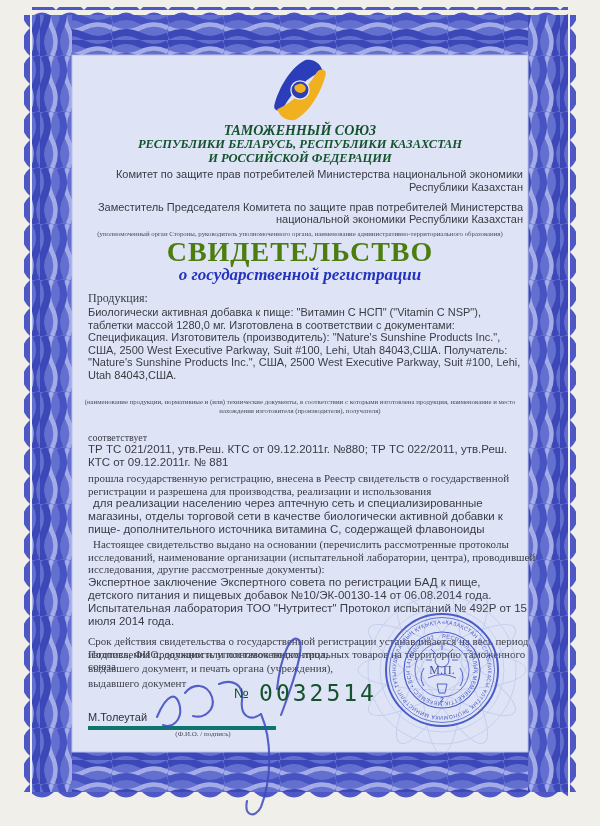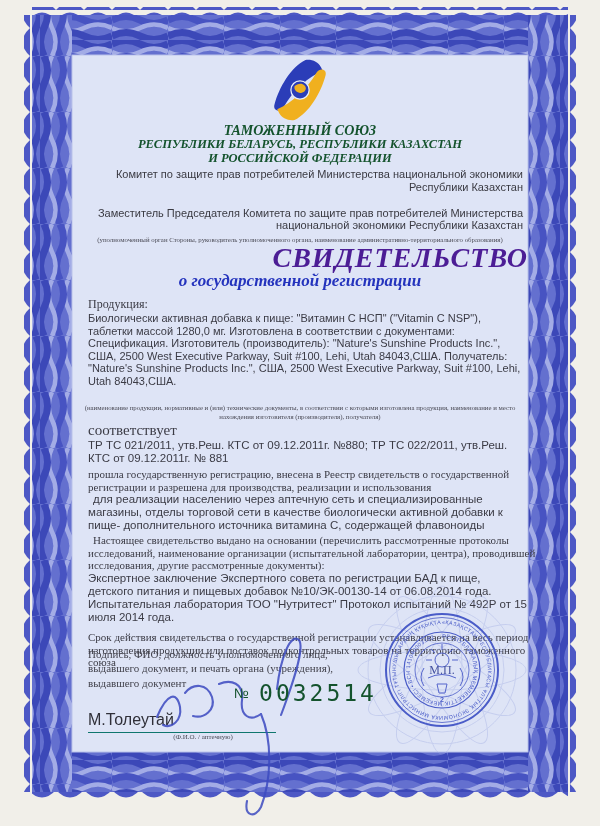--- a/index.html
+++ b/index.html
@@ -12,40 +12,40 @@
   .emblem{display:block;margin:4px auto 0 auto;}
   .union{ text-align:center;color:#14532d;font-family:"Liberation Serif",serif;
           font-style:italic;font-weight:bold;}
   .union-l1{font-size:14px;line-height:1.1;margin-top:2px;}
   .union-l2,.union-l3{font-size:12.5px;line-height:1.08;}
   .authority{margin:3px auto 0 auto;max-width:446px;text-align:right;
              font-size:11px;line-height:1.12;color:#3a3a42;}
   .fine{ text-align:center;font-family:"Liberation Serif",serif;font-size:6.8px;
          color:#4a4a55;white-space:nowrap;letter-spacing:0px;}
   .fine1{margin-top:4px;}
-  .cert-title{ text-align:right;color:#4c1d95;font-family:"Liberation Serif",serif;
-               font-style:italic;font-weight:bold;font-size:28px;line-height:1.0;
+  .cert-title{ text-align:center;color:#4d7c0f;font-family:"Liberation Serif",serif;
+               font-weight:bold;font-size:28px;line-height:1.0;
                letter-spacing:1px;margin-top:1px;}
   .cert-sub{ text-align:center;color:#2433bd;font-family:"Liberation Serif",serif;
              font-style:italic;font-weight:bold;font-size:17px;line-height:1.05;}
   .numline{ text-align:center;font-size:11.5px;color:#34343c;margin-top:4px;}
   .numline .sp{display:inline-block;width:12px;}
   .block{margin:0 0 0 16px;width:440px;font-size:11px;line-height:1.13;}
   .prod-label{font-family:"Liberation Serif",serif;font-size:12px;margin:8px 12px 0 16px;}
   .note2{margin-top:17px;text-align:center;white-space:normal;line-height:1.25;
          max-width:452px;margin-left:auto;margin-right:auto;}
-  .sootv{font-family:"Liberation Serif",serif;font-size:15px;margin:1px 0 0 16px;}
+  .sootv{font-family:"Liberation Serif",serif;font-size:10px;margin:17px 0 0 16px;}
   .serifp{font-family:"Liberation Serif",serif;font-size:11px;line-height:1.15;
           margin:0 0 0 16px;width:448px;}
   .mt2{margin-top:2px;} .mt3{margin-top:3px;} .mt7{margin-top:7px;}
   .indent{text-indent:5px;}
   .sig-block{position:absolute;left:16px;top:592px;width:250px;}
   .sig-note{font-family:"Liberation Serif",serif;font-size:11px;line-height:1.3;color:#43434d;}
-  .sig-row{margin-top:21px;width:188px;border-bottom:1px solid #0f766e;
-           font-size:16px;color:#2f2f38;padding-bottom:3px;}
+  .sig-row{margin-top:21px;width:188px;border-bottom:4px solid #0f766e;
+           font-size:11px;color:#2f2f38;padding-bottom:3px;}
   .sig-caption{width:170px;margin-left:30px;text-align:center;
                font-family:"Liberation Serif",serif;font-size:7px;color:#4a4a55;}
   .scrawl{position:absolute;left:60px;top:566px;}
   .seal{position:absolute;left:272px;top:517px;}
   .serial{position:absolute;left:162px;top:625px;color:#14532d;}
   .serial .no{font-size:14px;vertical-align:3px;margin-right:10px;}
   .serial .digits{font-family:"DejaVu Sans Mono","Liberation Mono",monospace;
                   font-size:23px;letter-spacing:3px;}
 </style>
 </head>
@@ -102,21 +102,21 @@
       <path d="M44,67 C37,68 30,65 27,59 L25,55 C40,49 58,33 68,15 C72,9 80,11 78,18 C73,37 60,59 44,67 Z" fill="#f0b01f"></path>
       <circle cx="50" cy="34" r="10" fill="#2b3db8" stroke="#e8edf8" stroke-width="1.4"></circle>
       <path d="M44,30 c3,-3 8,-4 11,-1 c3,3 1,7 -3,8 c-4,1 -9,-2 -8,-7 z" fill="#f0b01f"></path>
     </svg>
 
     <div class="union union-l1">ТАМОЖЕННЫЙ СОЮЗ</div>
     <div class="union union-l2">РЕСПУБЛИКИ БЕЛАРУСЬ, РЕСПУБЛИКИ КАЗАХСТАН</div>
     <div class="union union-l3">И РОССИЙСКОЙ ФЕДЕРАЦИИ</div>
 
     <div class="authority">Комитет по защите прав потребителей Министерства национальной экономики Республики Казахстан</div>
-    <div class="authority" style="margin-top:14px">Заместитель Председателя Комитета по защите прав потребителей Министерства национальной экономики Республики Казахстан</div>
+    <div class="authority" style="margin-top:8px">Заместитель Председателя Комитета по защите прав потребителей Министерства национальной экономики Республики Казахстан</div>
     <div class="fine fine1">(уполномоченный орган Стороны, руководитель уполномоченного органа, наименование административно-территориального образования)</div>
 
     <div class="cert-title">СВИДЕТЕЛЬСТВО</div>
     <div class="cert-sub">о государственной регистрации</div>
 
 
     <div class="prod-label">Продукция:</div>
     <div class="block">Биологически активная добавка к пище: "Витамин С НСП" ("Vitamin C NSP"), таблетки массой 1280,0 мг. Изготовлена в соответствии с документами: Спецификация. Изготовитель (производитель): "Nature's Sunshine Products Inc.", США, 2500 West Executive Parkway, Suit #100, Lehi, Utah 84043,США.  Получатель: "Nature's Sunshine Products Inc.", США, 2500 West Executive Parkway, Suit #100, Lehi, Utah 84043,США.</div>
     <div class="fine note2">(наименование продукции, нормативные и (или) технические документы, в соответствии с которыми изготовлена продукция, наименование и место нахождения изготовителя (производителя), получателя)</div>
 
@@ -129,21 +129,21 @@
     <div class="block" style="font-size:11.5px">Экспертное заключение Экспертного совета по регистрации БАД к пище, детского питания и пищевых добавок №10/ЭК-00130-14 от 06.08.2014 года. Испытательная лаборатория ТОО "Нутритест" Протокол испытаний № 492Р от 15 июля 2014 года.</div>
     <div class="serifp mt7">Срок действия свидетельства о государственной регистрации устанавливается на весь период изготовления продукции или поставок подконтрольных товаров на территорию таможенного союза</div>
 
     <div class="sig-block">
       <div class="sig-note">Подпись, ФИО,  должность уполномоченного лица,</div>
       <div class="sig-note">выдавшего документ, и печать органа (учреждения),</div>
       <div class="sig-note">выдавшего документ</div>
       <div class="sig-row">
         <span>М.Толеутай</span>
       </div>
-      <div class="sig-caption">(Ф.И.О. / аптечную)</div>
+      <div class="sig-caption">(Ф.И.О. / подпись)</div>
     </div>
 
     <svg class="scrawl" width="180" height="210" viewBox="0 0 180 210">
       <g stroke="#3c4ac0" stroke-width="2.1" fill="none" opacity="0.85" stroke-linecap="round">
         <path d="M145,68 C149,34 159,12 167,19 C173,27 161,62 149,94"></path>
         <path d="M25,96 C35,72 45,70 48,86 C50,99 40,108 31,104"></path>
         <path d="M53,72 C61,62 75,62 80,76 C84,89 72,98 61,95"></path>
         <path d="M87,63 C99,58 112,62 110,79 C108,95 118,101 129,93"></path>
         <path d="M129,93 C141,121 139,160 129,186 C123,198 112,195 115,180"></path>
       </g>

